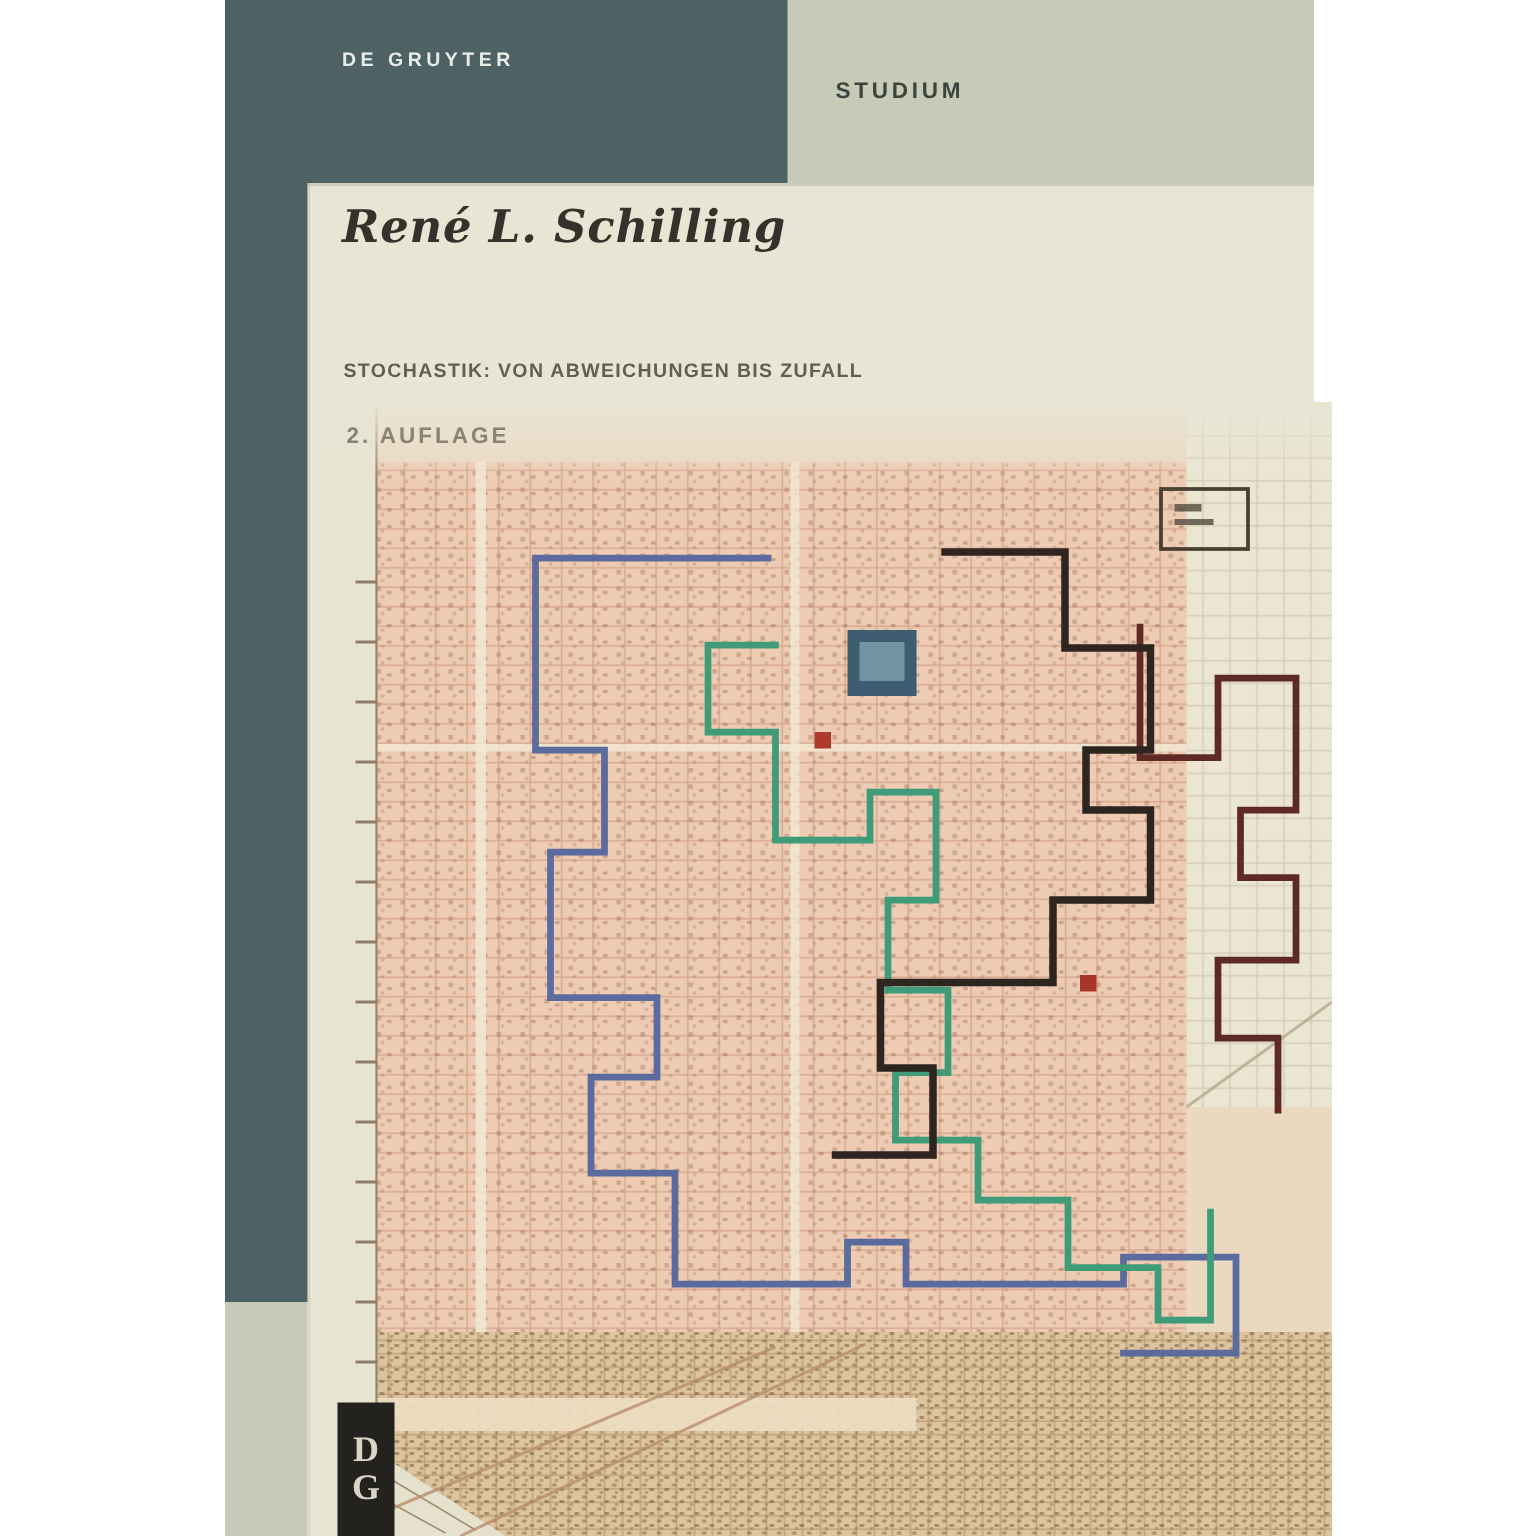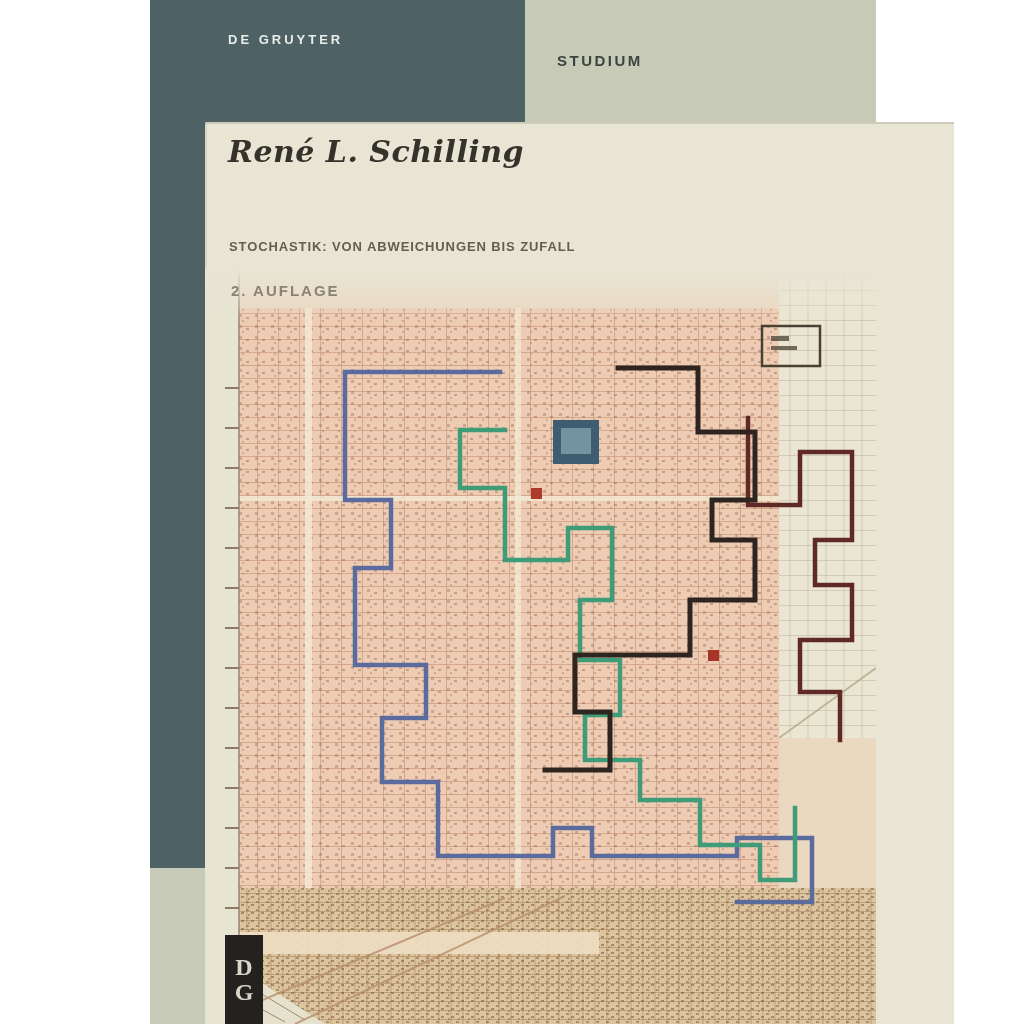--- a/index.html
+++ b/index.html
@@ -10,33 +10,33 @@
              background:var(--banner-sage,#c6cab7);z-index:1;}
   .dark-rect{position:absolute;left:150px;top:0;width:375px;height:868px;
              background:var(--banner-dark,#4e6165);z-index:2;}
   .publisher{position:absolute;left:228px;top:32px;z-index:4;
              font-size:13px;font-weight:bold;letter-spacing:3px;
              color:var(--publisher-text,#e9ede8);}
   .series{position:absolute;left:557px;top:36px;z-index:4;
           font-size:15px;font-weight:bold;letter-spacing:2.5px;
           color:var(--series-text,#3b443e);margin-top:16px;}
   
-  .cover{position:absolute;left:205px;top:122px;width:749px;height:902px;
+  .cover{position:absolute;left:205px;top:122px;width:671px;height:902px;
          background:var(--cover-bg,#e9e5d5);z-index:3;
          box-shadow:inset 0 2px 0 rgba(90,85,60,.18), inset 2px 0 0 rgba(90,85,60,.10);}
   .author{position:absolute;left:23px;top:12px;
           font-family:"DejaVu Serif",serif;font-style:italic;font-weight:600;
           font-size:30px;color:#35322c;letter-spacing:.5px;}
   .title{position:absolute;left:21px;top:50px;
          font-size:45px;font-weight:bold;letter-spacing:1px;
          color:var(--title-text,#2c2b26);}
   .subtitle{position:absolute;left:24px;top:117px;
             font-size:13px;font-weight:bold;letter-spacing:.9px;
             color:var(--subtitle-text,#615f50);}
-  .map{position:absolute;left:0;top:146px;width:671px;height:756px;}
+  .map{position:absolute;left:0;top:146px;width:671px;height:756px;padding-left:12px;}
   .map svg{display:block;}
   .edition{position:absolute;left:26px;top:14px;
            font-size:15px;font-weight:bold;letter-spacing:2px;
            color:var(--edition-text,#8a8374);}
   
   .walk{fill:none;stroke-linecap:square;stroke-linejoin:miter;}
   .walk-blue{stroke:var(--walk-blue,#5b6b9e);stroke-width:4.5;}
   .walk-green{stroke:var(--walk-green,#3f9b78);stroke-width:4.5;}
   .walk-black{stroke:var(--walk-black,#2e2520);stroke-width:5;}
   .walk-maroon{stroke:var(--walk-maroon,#5f2a26);stroke-width:4.5;}

